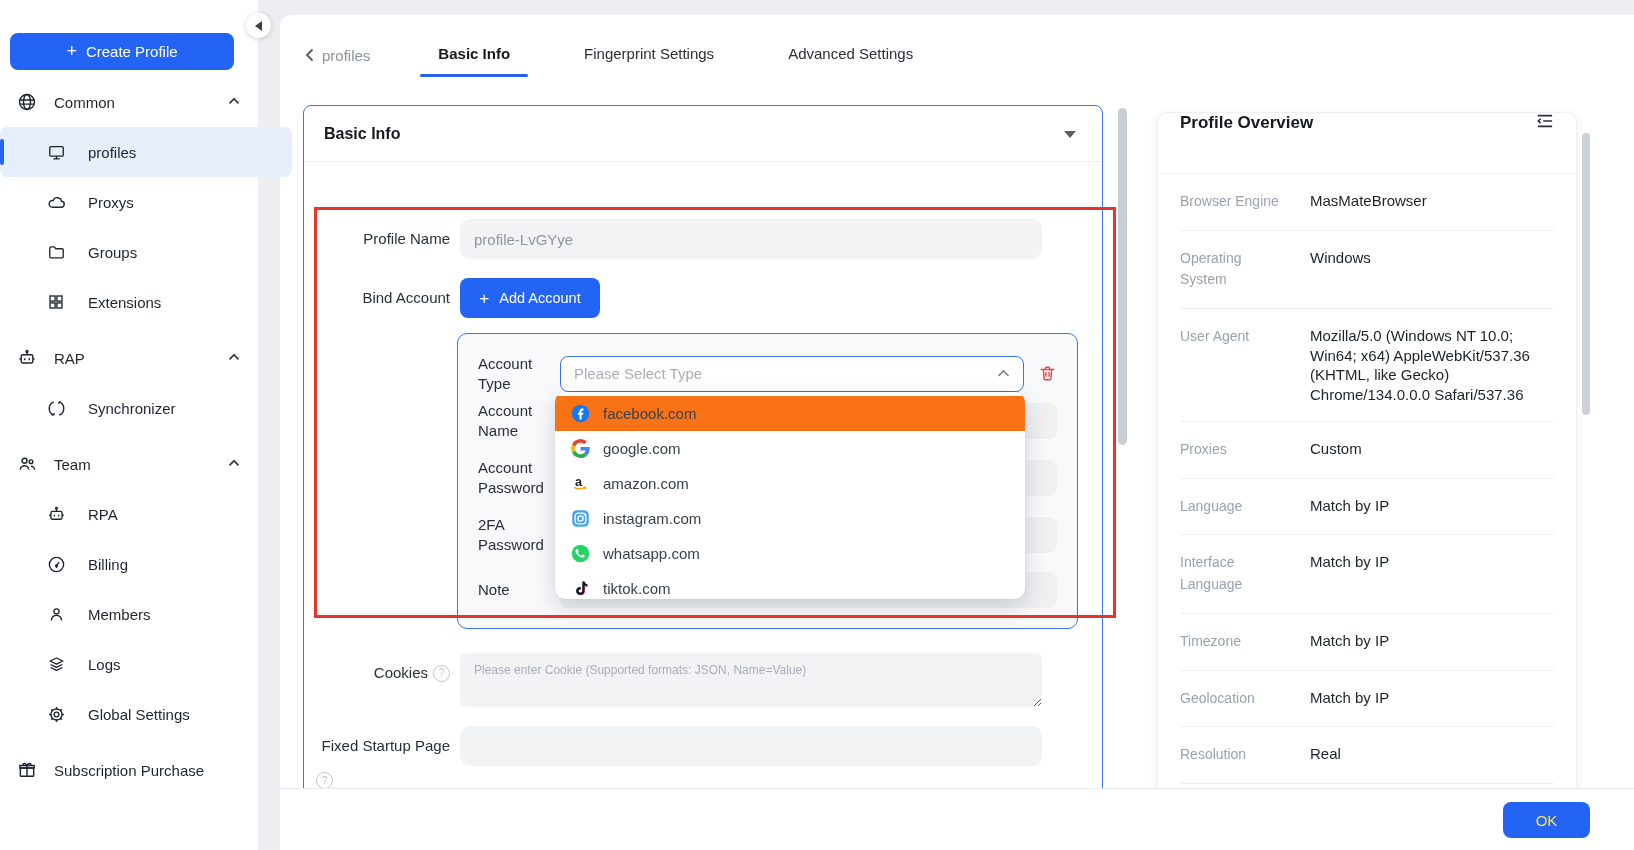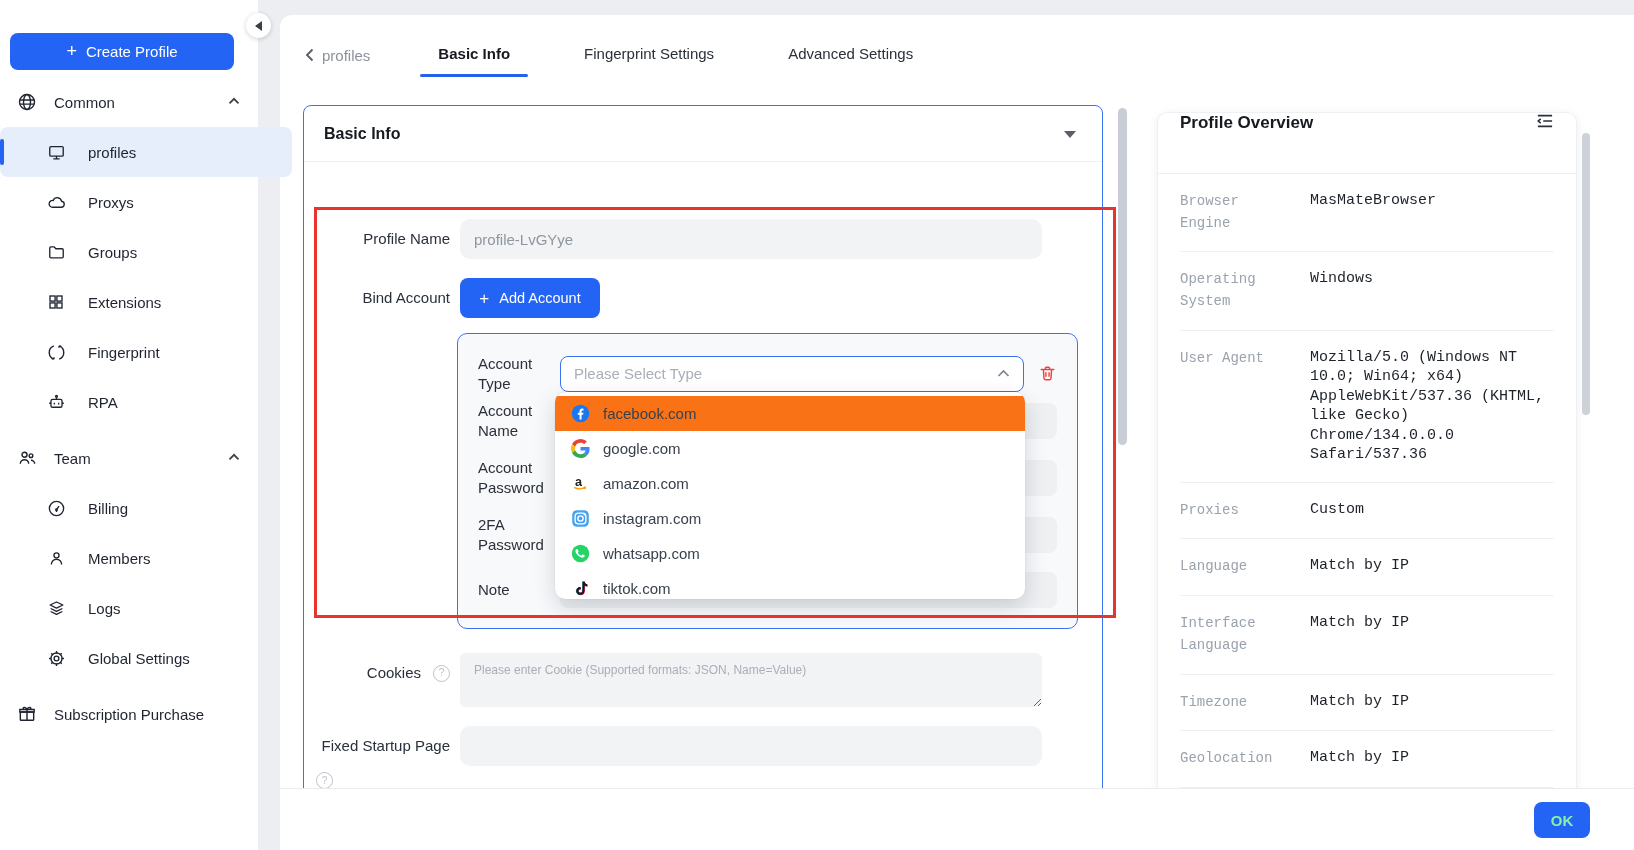--- a/index.html
+++ b/index.html
@@ -51,21 +51,21 @@
     border:1px solid #3b72f4;border-radius:8px;background:#fff;box-sizing:border-box;}
   .card-head{height:55px;display:flex;align-items:center;padding:0 20px;border-bottom:1px solid #edeff2;position:relative;}
   .card-title{font-size:16px;font-weight:bold;color:#16191f;}
   .caret-down{position:absolute;right:26px;top:50%;margin-top:-3px;width:0;height:0;cursor:pointer;
     border-left:6px solid transparent;border-right:6px solid transparent;border-top:7px solid #5a6069;}
   .card-body{padding-top:57px;}
   .form-row{display:flex;margin-left:6px;margin-bottom:19px;}
   .form-label{width:140px;flex:none;text-align:right;margin-right:10px;font-size:15px;color:#2a3039;
     padding-top:10px;line-height:1.35;}
   .form-label .help-line{display:flex;justify-content:flex-start;margin-top:16px;padding-left:6px;}
-  .label-inline{display:inline-flex;align-items:center;gap:12px;}
+  .label-inline{display:inline-flex;align-items:center;gap:5px;}
   .help{width:15px;height:15px;border-radius:50%;border:1px solid #bcc2ca;color:#bcc2ca;font-size:10px;
     display:inline-flex;align-items:center;justify-content:center;cursor:pointer;flex:none;}
   .text-input{width:582px;height:40px;background:#f1f3f5;border:none;border-radius:10px;padding:0 14px;
     font-size:15px;color:#8f96a0;font-family:inherit;box-sizing:border-box;outline:none;}
   .add-btn{width:140px;height:40px;background:#2464f4;color:#fff;border:none;border-radius:8px;
     display:flex;align-items:center;justify-content:center;gap:10px;font-size:14.5px;cursor:pointer;font-family:inherit;}
   .add-btn .plus{font-size:17px;line-height:1;}
 
   
   .acc-card{position:relative;margin-left:153px;width:621px;height:296px;box-sizing:border-box;
@@ -99,28 +99,28 @@
   .right-scroll{position:absolute;left:1302px;top:118px;width:8px;height:282px;background:#cdd2d9;border-radius:4px;cursor:pointer;}
 
   
   .overview{position:absolute;left:877px;top:97px;width:420px;height:700px;background:#fff;
     border:1px solid #eef0f3;border-radius:10px;box-shadow:0 2px 10px rgba(20,30,50,.07);box-sizing:border-box;}
   .ov-head{height:60px;display:flex;align-items:flex-start;justify-content:space-between;padding:0 22px;
     border-bottom:1px solid #edeff2;}
   .ov-title{font-size:17px;font-weight:bold;color:#16191f;}
   .ov-icon-btn{background:none;border:none;padding:0;cursor:pointer;}
   .ov-rows{padding:0 22px;}
-  .ov-row{display:flex;padding:17px 0;border-bottom:1px solid #eef0f2;font-family:Liberation Mono, monospace;}
+  .ov-row{display:flex;padding:17px 0;border-bottom:1px solid #eef0f2;}
   .ov-label{width:110px;flex:none;font-size:14px;color:#9aa2ad;line-height:1.55;padding-right:6px;}
   .ov-value{flex:1;font-size:15px;color:#1d222a;line-height:1.3;margin-left:14px;}
 
   
   .footer{position:absolute;left:0;right:0;bottom:0;height:61px;background:#fff;border-top:1px solid #e9ecef;z-index:30;}
-  .ok-btn{position:absolute;right:44px;top:13px;width:56px;height:36px;background:#2464f4;color:#86efac;
-    border:none;border-radius:8px;font-size:15px;cursor:pointer;font-family:inherit;font-weight:bold;}
+  .ok-btn{position:absolute;right:44px;top:13px;width:87px;height:36px;background:#2464f4;color:#fde047;
+    border:none;border-radius:8px;font-size:15px;cursor:pointer;font-family:inherit;}
 
   
   .annotation{position:absolute;left:314px;top:207px;width:802px;height:411px;box-sizing:border-box;
     border:3px solid #e8352c;z-index:50;pointer-events:none;}
 </style>
 </head>
 <body>
 
 <div class="stage">
 
@@ -181,58 +181,74 @@
           <svg width="18" height="18" viewBox="0 0 24 24" fill="none" stroke="#1f2430" stroke-width="1.8">
               <rect x="4" y="4" width="6.8" height="6.8"></rect>
               <rect x="13.2" y="4" width="6.8" height="6.8"></rect>
               <rect x="4" y="13.2" width="6.8" height="6.8"></rect>
               <rect x="13.2" y="13.2" width="6.8" height="6.8"></rect>
             </svg>
         </span>
         <span>Extensions</span>
       </div>
 
-
-      <div class="nav-row sub">
-        <span class="ico">
-          <svg width="19" height="19" viewBox="0 0 24 24" fill="none" stroke="#1f2430" stroke-width="1.8">
-              <path d="M8.6 3.6a9 9 0 0 0 0 16.8M8.6 20.4l-2.5-.4M8.6 20.4l.4-2.4"></path>
-              <path d="M15.4 20.4a9 9 0 0 0 0-16.8M15.4 3.6l2.5.4M15.4 3.6l-.4 2.4"></path>
-            </svg>
-        </span>
-        <span>Fingerprint</span>
-      </div>
-
-      <div class="nav-row sub">
-        <span class="ico">
-          <svg width="19" height="19" viewBox="0 0 24 24" fill="none" stroke="#1f2430" stroke-width="1.7">
+      <div class="nav-row group gap-before">
+        <span class="ico">
+          <svg width="20" height="20" viewBox="0 0 24 24" fill="none" stroke="#1f2430" stroke-width="1.7">
               <rect x="5" y="8" width="14" height="10" rx="2"></rect>
               <path d="M12 8V5.4M2.8 13h2.2M19 13h2.2"></path>
               <circle cx="12" cy="4.2" r="1.2"></circle>
               <path d="M9.3 12.4v2.2M14.7 12.4v2.2"></path>
             </svg>
         </span>
-        <span>RPA</span>
+        <span>RAP</span>
+        <span class="chev">
+          <svg width="12" height="8" viewBox="0 0 12 8" fill="none" stroke="#3a3f46" stroke-width="1.7">
+              <path d="M1.5 6.3 6 1.8l4.5 4.5"></path>
+            </svg>
+        </span>
+      </div>
+
+      <div class="nav-row sub">
+        <span class="ico">
+          <svg width="19" height="19" viewBox="0 0 24 24" fill="none" stroke="#1f2430" stroke-width="1.8">
+              <path d="M8.6 3.6a9 9 0 0 0 0 16.8M8.6 20.4l-2.5-.4M8.6 20.4l.4-2.4"></path>
+              <path d="M15.4 20.4a9 9 0 0 0 0-16.8M15.4 3.6l2.5.4M15.4 3.6l-.4 2.4"></path>
+            </svg>
+        </span>
+        <span>Synchronizer</span>
       </div>
 
       <div class="nav-row group gap-before">
         <span class="ico">
           <svg width="20" height="20" viewBox="0 0 24 24" fill="none" stroke="#1f2430" stroke-width="1.7">
               <circle cx="9" cy="8" r="3"></circle>
               <path d="M4 19c0-2.8 2.2-5 5-5s5 2.2 5 5"></path>
               <circle cx="16.8" cy="9.2" r="2.2"></circle>
               <path d="M16.8 14.6c2.4 0 4.4 2 4.4 4.4"></path>
             </svg>
         </span>
         <span>Team</span>
         <span class="chev">
           <svg width="12" height="8" viewBox="0 0 12 8" fill="none" stroke="#3a3f46" stroke-width="1.7">
               <path d="M1.5 6.3 6 1.8l4.5 4.5"></path>
             </svg>
         </span>
+      </div>
+
+      <div class="nav-row sub">
+        <span class="ico">
+          <svg width="19" height="19" viewBox="0 0 24 24" fill="none" stroke="#1f2430" stroke-width="1.7">
+              <rect x="5" y="8" width="14" height="10" rx="2"></rect>
+              <path d="M12 8V5.4M2.8 13h2.2M19 13h2.2"></path>
+              <circle cx="12" cy="4.2" r="1.2"></circle>
+              <path d="M9.3 12.4v2.2M14.7 12.4v2.2"></path>
+            </svg>
+        </span>
+        <span>RPA</span>
       </div>
 
       <div class="nav-row sub">
         <span class="ico">
           <svg width="19" height="19" viewBox="0 0 24 24" fill="none" stroke="#1f2430" stroke-width="1.7">
               <circle cx="12" cy="12" r="9"></circle>
               <path d="M12 13.5 15.2 9M12 13.5v3"></path>
               <circle cx="12" cy="13.5" r="1" fill="#1f2430"></circle>
             </svg>
         </span>

